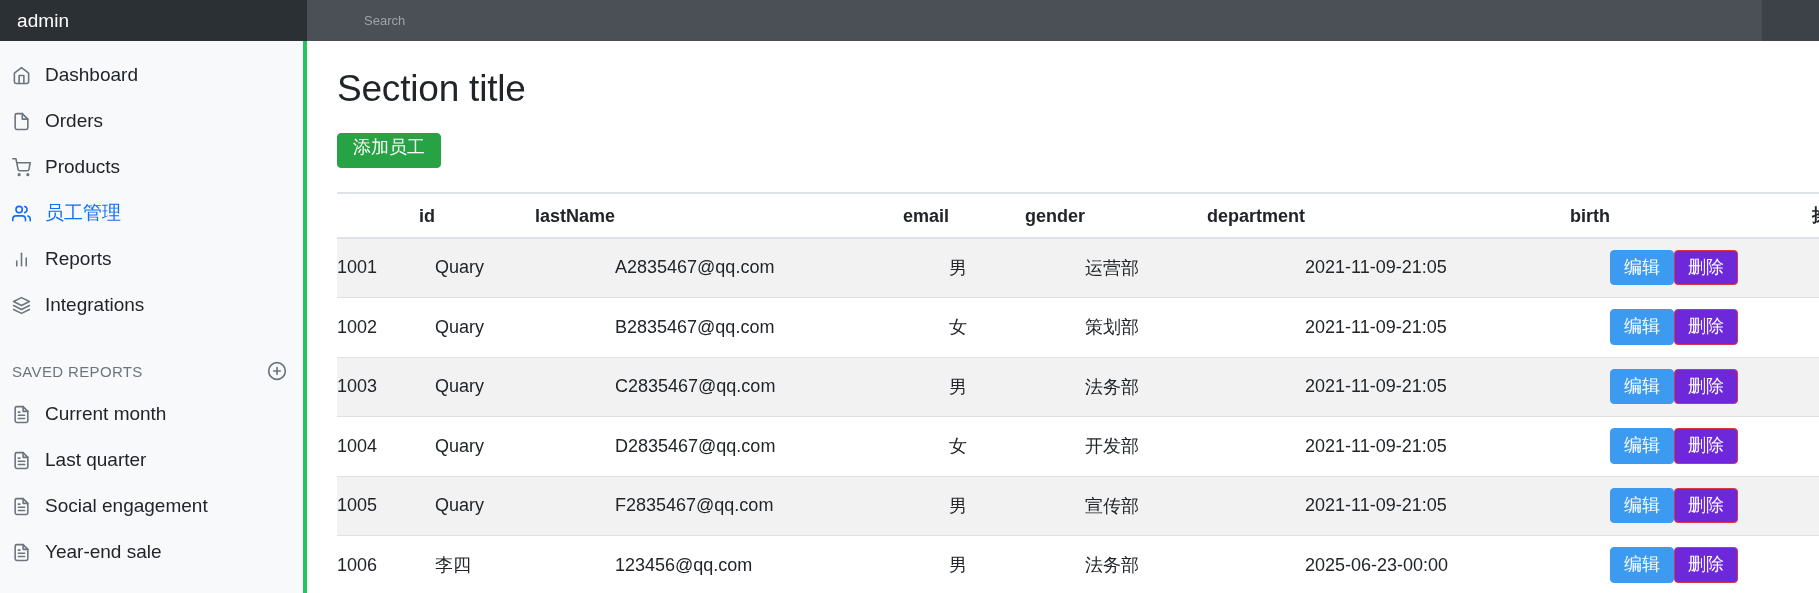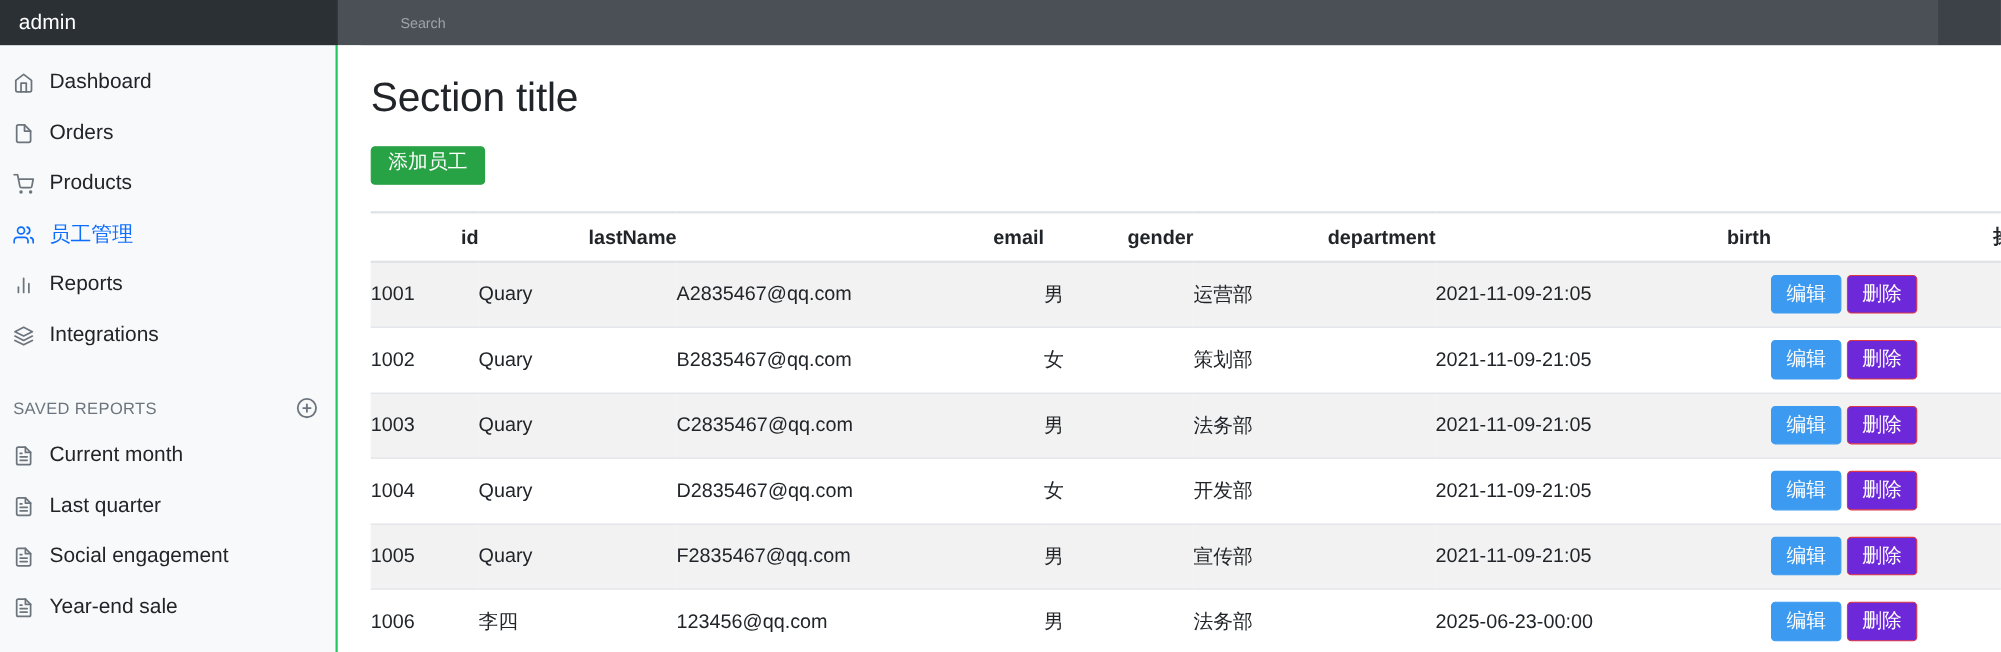--- a/index.html
+++ b/index.html
@@ -43,21 +43,21 @@
   .navbar-right {
     flex:0 0 57px;
     background:#3c4248;
   }
 
   
   .sidebar {
     position:absolute; top:41px; left:0;
     width:307px; height:552px;
     background:#f8f9fa;
-    border-right:2px solid #22c55e;
+    border-right:4px solid #22c55e;
     padding-top:11px;
     overflow:hidden;
   }
   .nav-link {
     display:flex; align-items:center;
     height:46px;
     padding-left:12px;
     color:#212529;
     font-size:19px;
     text-decoration:none;
@@ -163,21 +163,21 @@
     border-radius:4px;
     font-size:18px;
     font-family:"Liberation Sans", sans-serif;
     color:#ffffff;
     padding:5px 13px 6px;
     cursor:pointer;
     border:1px solid transparent;
     line-height:1.25;
     vertical-align:middle;
   }
-  .btn-edit { background:#3c9bf0; border-color:#3c9bf0; margin-right:5px; }
+  .btn-edit { background:#3c9bf0; border-color:#3c9bf0; margin-right:0; }
   .btn-del  { background:#6d28d9; border-color:#dc3545; }
 </style>
 </head>
 <body>
 
 <div id="app">
 
   <div class="navbar">
     <a class="navbar-brand">admin</a>
     <input class="navbar-search" type="text" placeholder="Search" style="">

